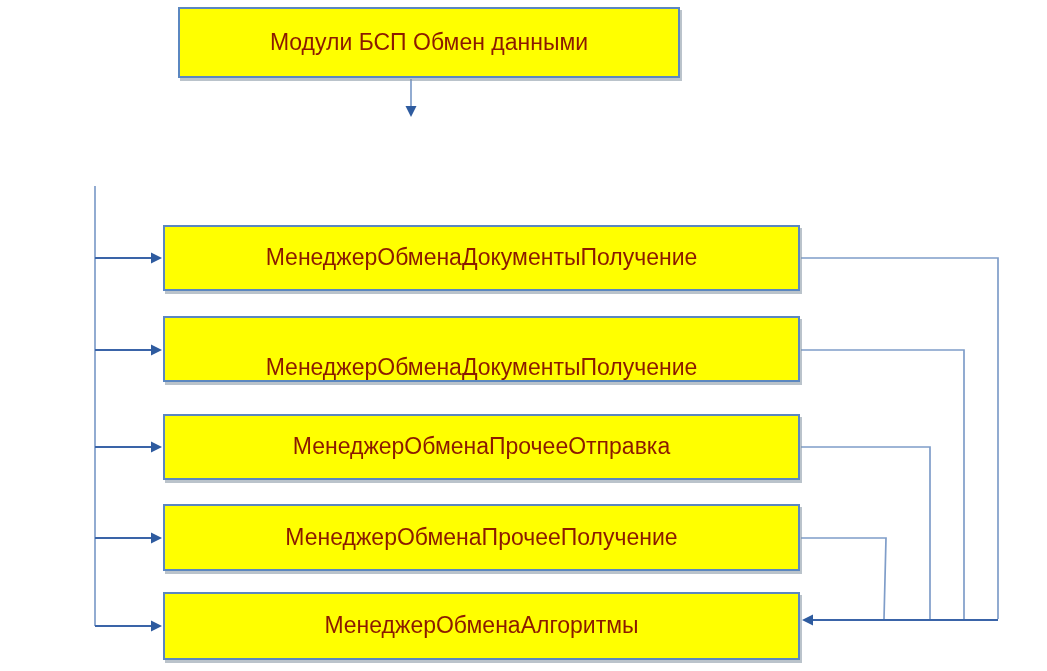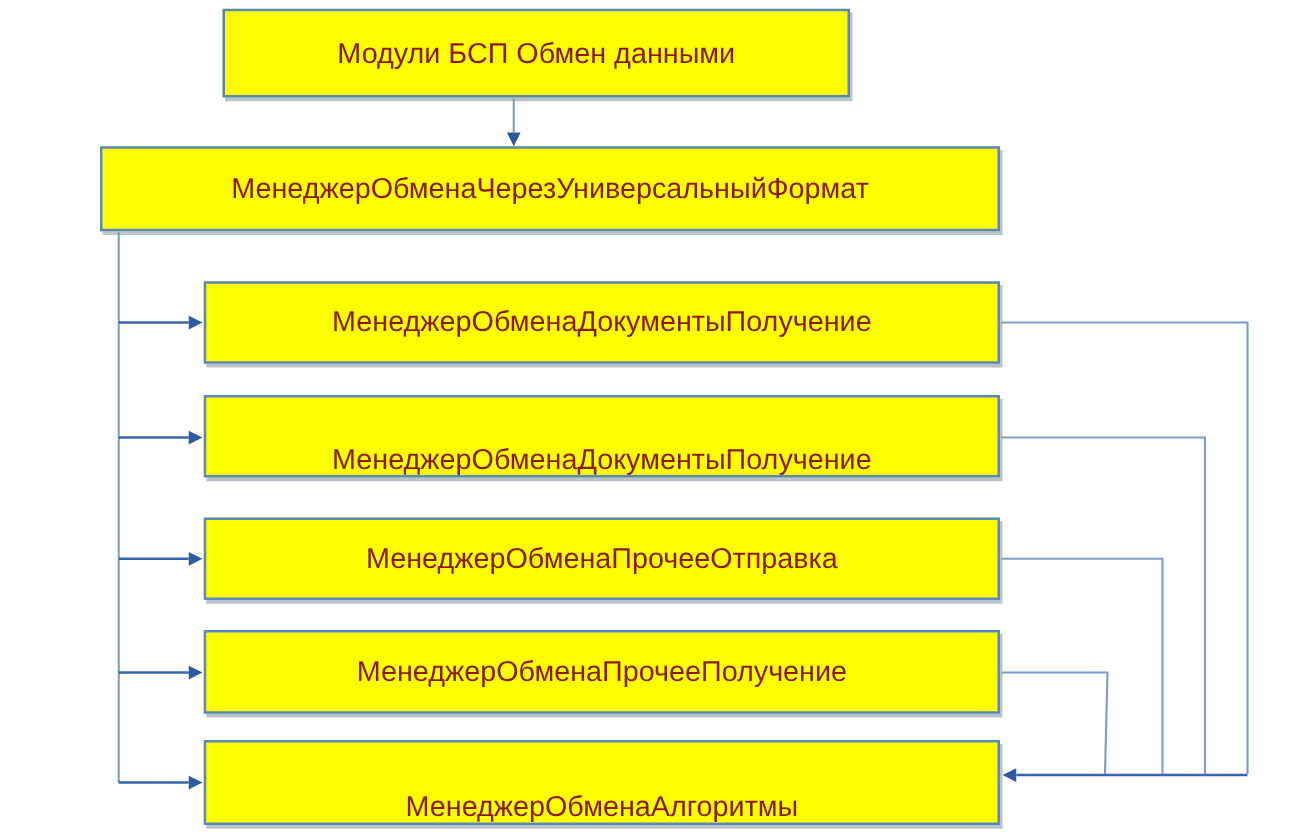--- a/index.html
+++ b/index.html
@@ -96,37 +96,34 @@
     <g>
       <path class="edge-arrowline" d="M998,620 H813"></path>
       <polygon class="edge-head" points="813,614.5 813,625.5 802,620"></polygon>
     </g>
   </svg>
 
   <div class="node" style="left:178px; top:7px; width:502px; height:71px;">
     <span>Модули БСП Обмен данными</span>
   </div>
 
-  <div class="node" style="left:80px; top:117px; width:720px; height:68px;">
-    <span>МенеджерОбменаЧерезУниверсальныйФормат</span>
-  </div>
 
   <div class="node" style="left:163px; top:225px; width:637px; height:66px;">
     <span>МенеджерОбменаДокументыПолучение</span>
   </div>
 
   <div class="node" style="left:163px; top:316px; width:637px; height:66px;align-items:flex-end;">
     <span>МенеджерОбменаДокументыПолучение</span>
   </div>
 
   <div class="node" style="left:163px; top:504px; width:637px; height:67px;">
     <span>МенеджерОбменаПрочееПолучение</span>
   </div>
 
   <div class="node" style="left:163px; top:414px; width:637px; height:66px;">
     <span>МенеджерОбменаПрочееОтправка</span>
   </div>
 
-  <div class="node" style="left:163px; top:592px; width:637px; height:68px;align-items:flex-end;">
+  <div class="node" style="left:163px; top:592px; width:637px; height:68px;">
     <span>МенеджерОбменаАлгоритмы</span>
   </div>
 
 </div>
 
 </body></html>

